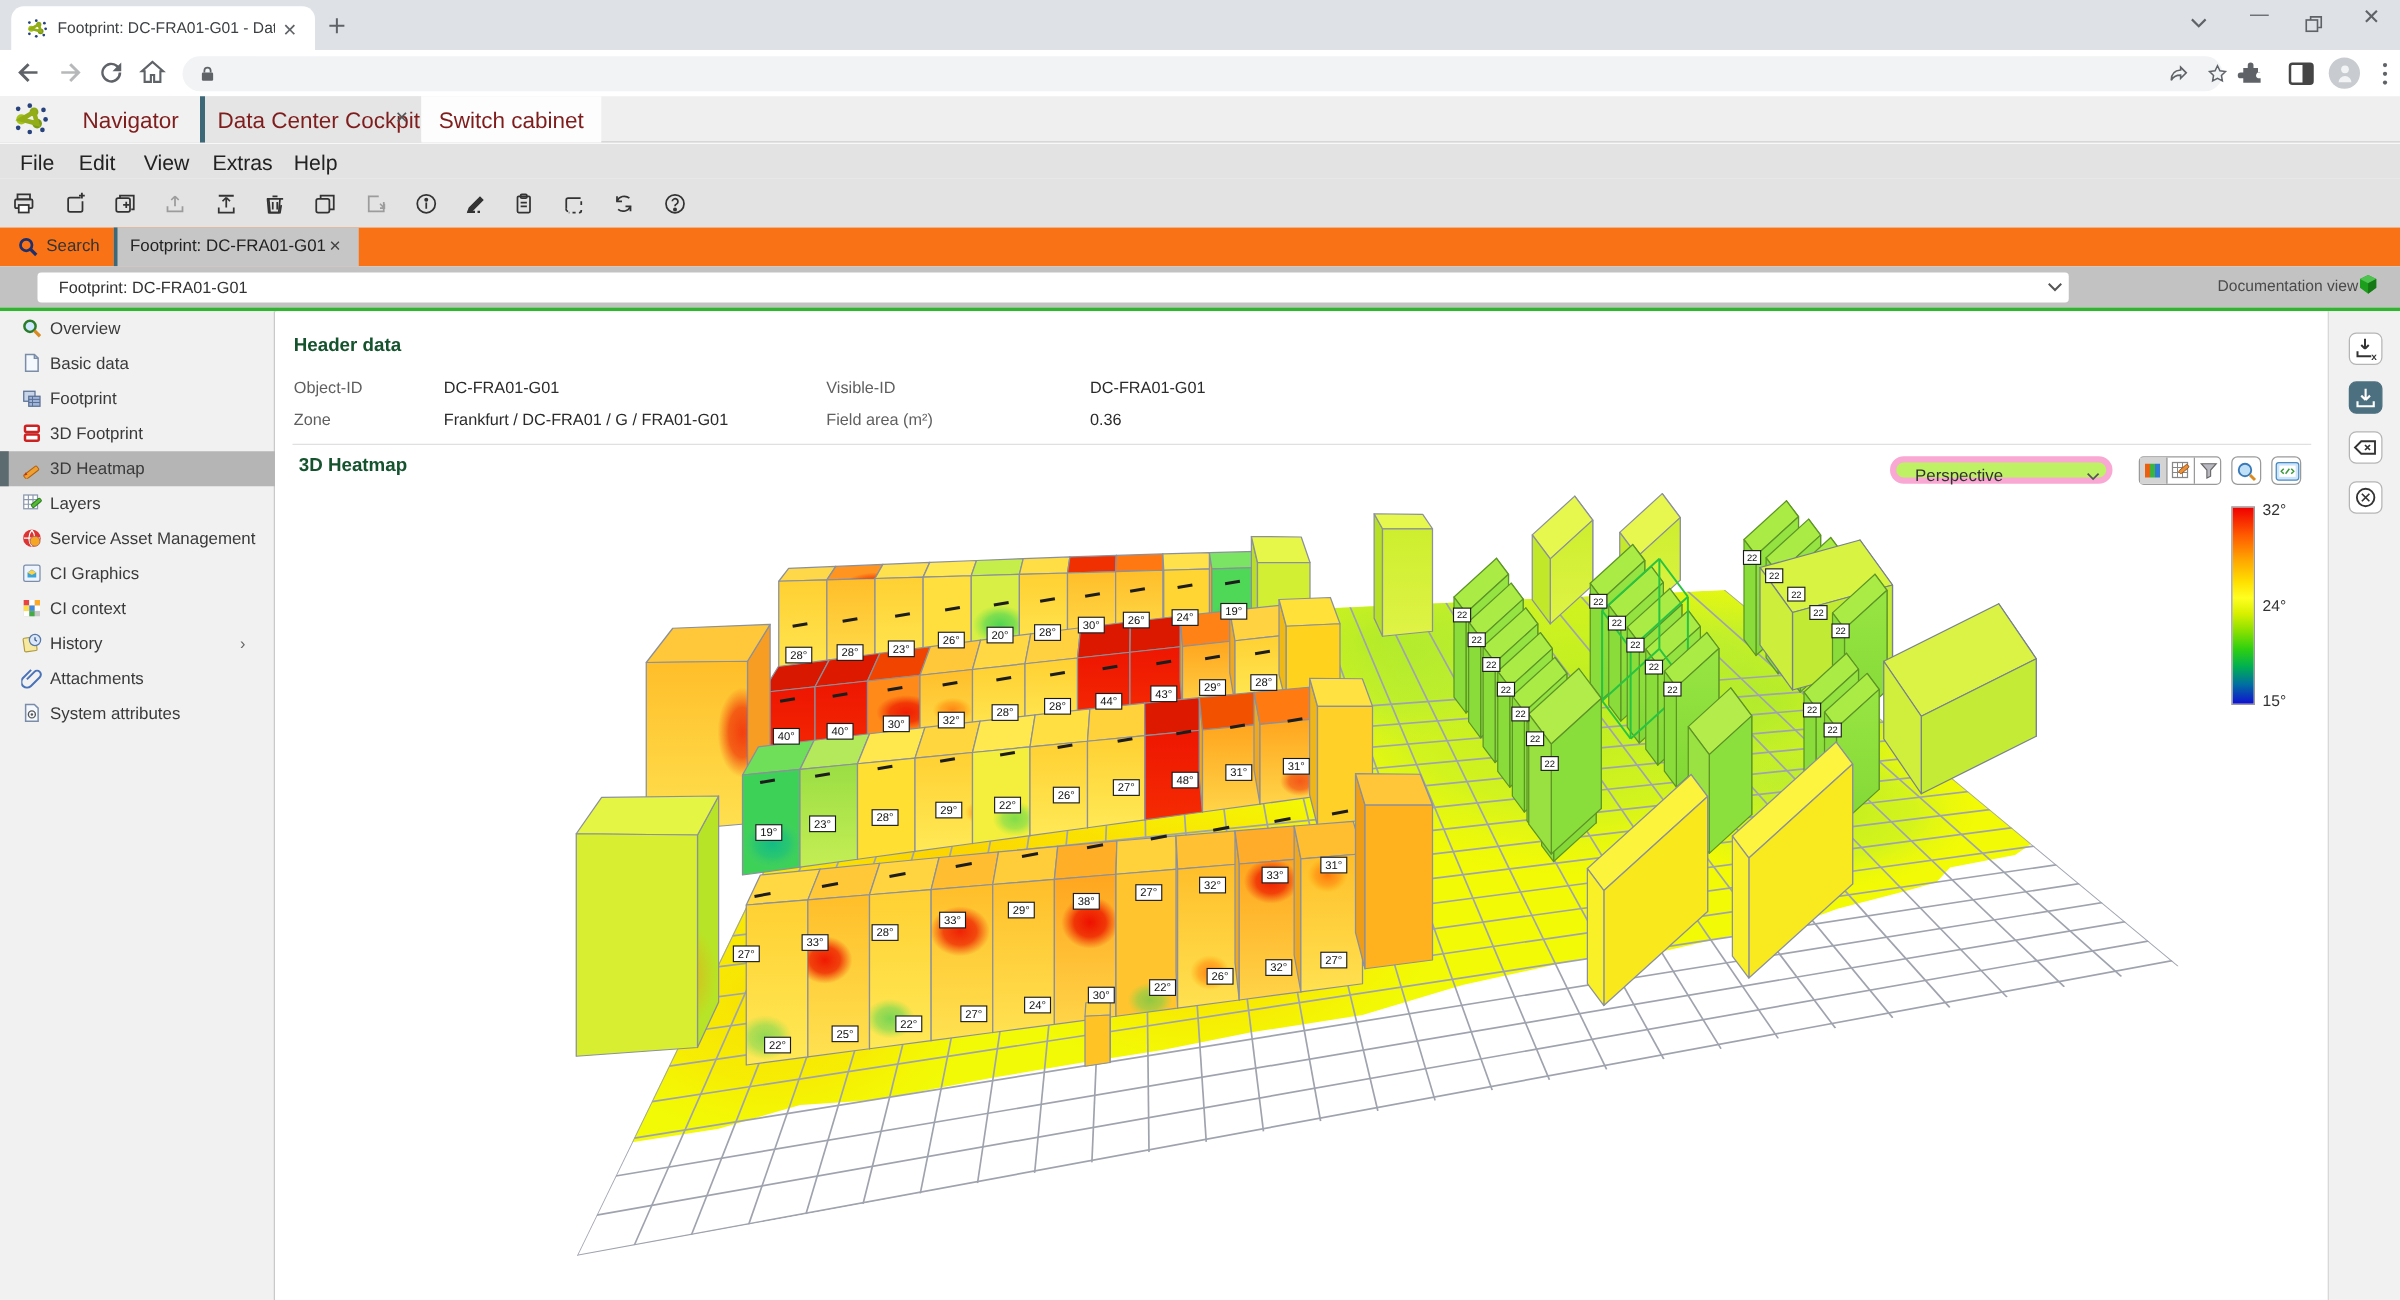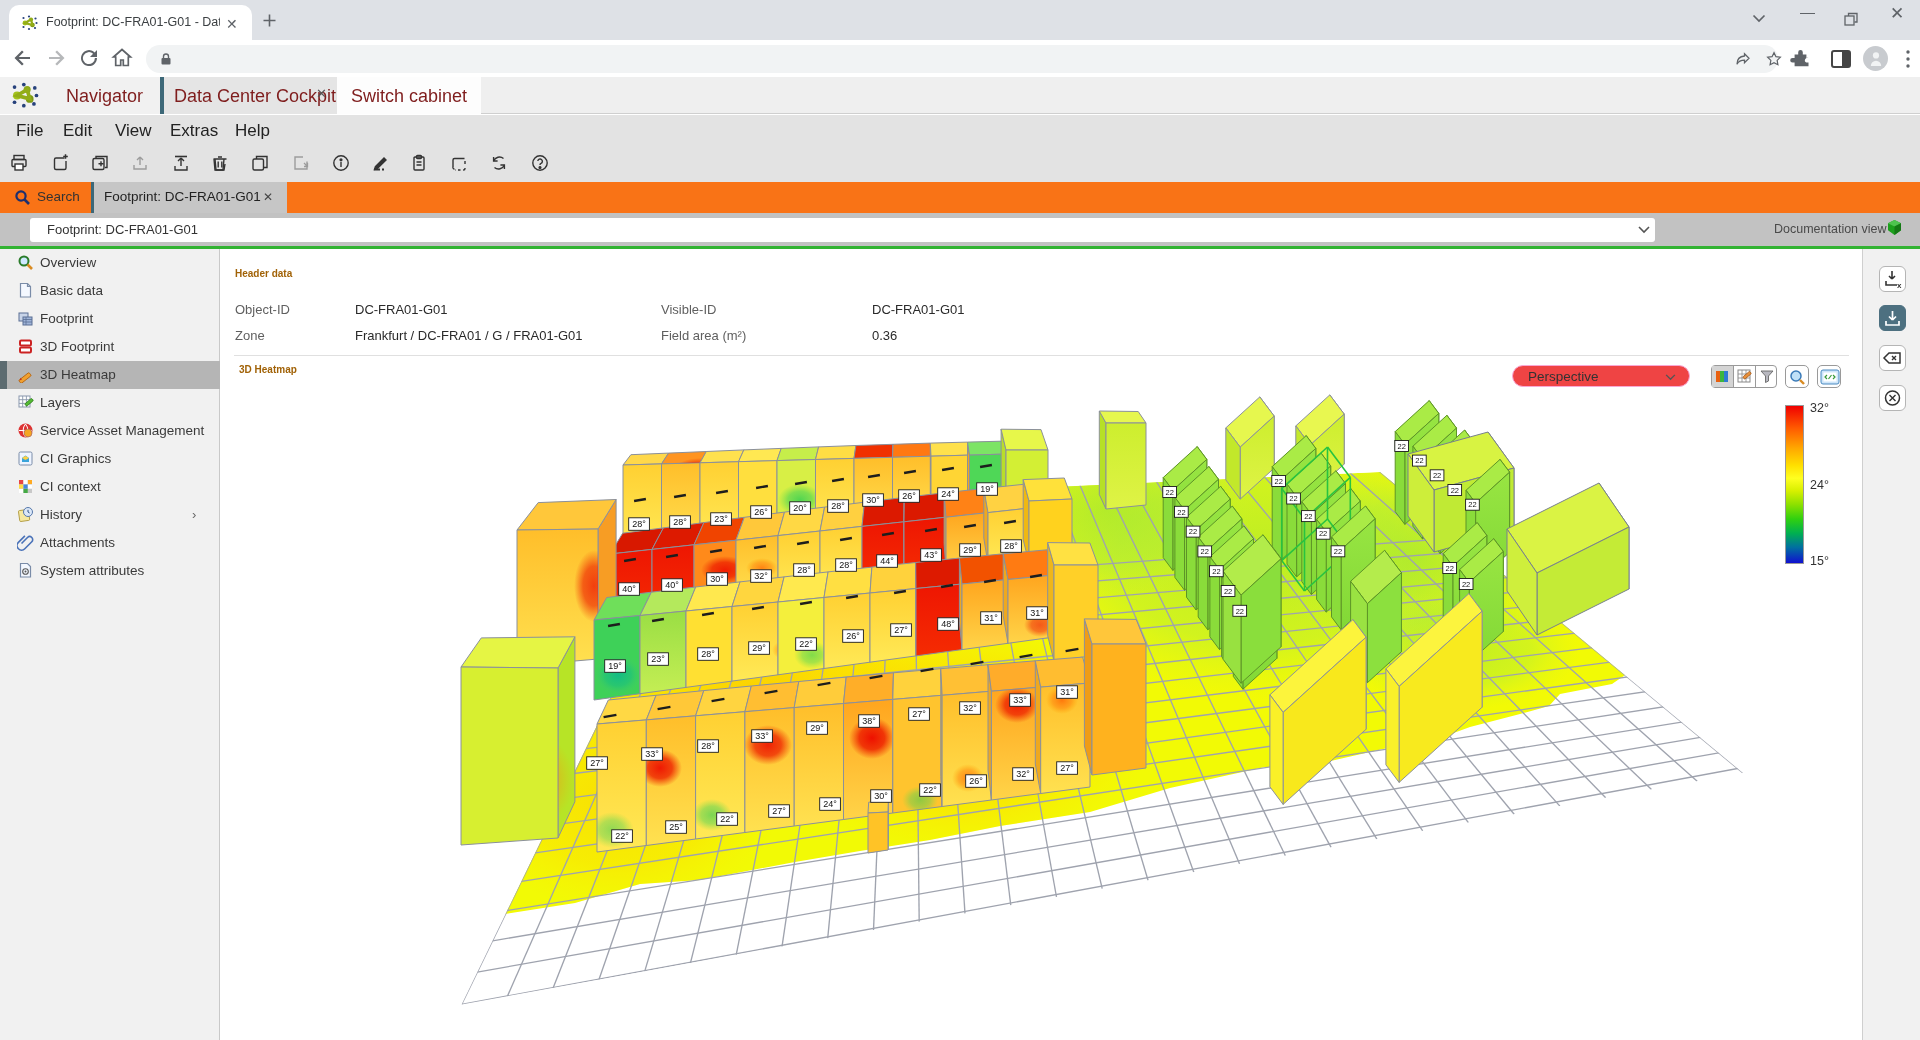--- a/index.html
+++ b/index.html
@@ -32,24 +32,24 @@
 #ddinput{position:absolute;left:30px;top:218px;width:1625px;height:24px;background:#fff;border-radius:3px}
 #greenline{position:absolute;left:0;top:246px;width:1920px;height:3px;background:#32b332}
 
 #sidebar{position:absolute;left:0;top:249px;width:220px;height:791px;background:#f1f1f1;border-right:1px solid #c9c9c9}
 .sitem{position:absolute;left:0;width:220px;height:28px;font-size:13.5px;color:#3a3a3a}
 .sitem .lbl{position:absolute;left:40px;top:6px}
 .sitem .ic{position:absolute;left:17px;top:5px;width:17px;height:17px}
 #rightbar{position:absolute;left:1862px;top:249px;width:58px;height:791px;background:#f1f1f1;border-left:1px solid #cfcfcf}
 .rbtn{position:absolute;left:16px;width:27px;height:26px;background:#fff;border:1px solid #b5b5b5;border-radius:6px}
 #content{position:absolute;left:221px;top:249px;width:1641px;height:791px;background:#fff}
-.h1{font-size:10px;font-weight:bold;color:#a16207}
+.h1{font-size:15px;font-weight:bold;color:#14532d}
 .lab{font-size:13px;color:#5f5f5f}
 .val{font-size:13px;color:#2a2a2a}
-#persp{position:absolute;left:1291px;top:116px;width:178px;height:22px;border:1px solid #f9a8d4;border-radius:11px;background:#ef4444}
+#persp{position:absolute;left:1291px;top:116px;width:178px;height:22px;border:5px solid #f9a8d4;border-radius:11px;background:#bef264}
 svg{display:block}
 </style></head><body>
 
 <div id="tabstrip">
  <div id="tab">
   <svg class="fav" viewBox="0 0 16 16">
         <circle cx="3" cy="8" r="2.4" fill="#a3c21b"></circle>
         <circle cx="9" cy="4.5" r="2.1" fill="#8aa818"></circle>
         <circle cx="10.5" cy="10" r="2.3" fill="#7c9916"></circle>
         <path d="M3 8 L9 4.5 L10.5 10 Z" fill="none" stroke="#93ad17" stroke-width="2.2"></path>

